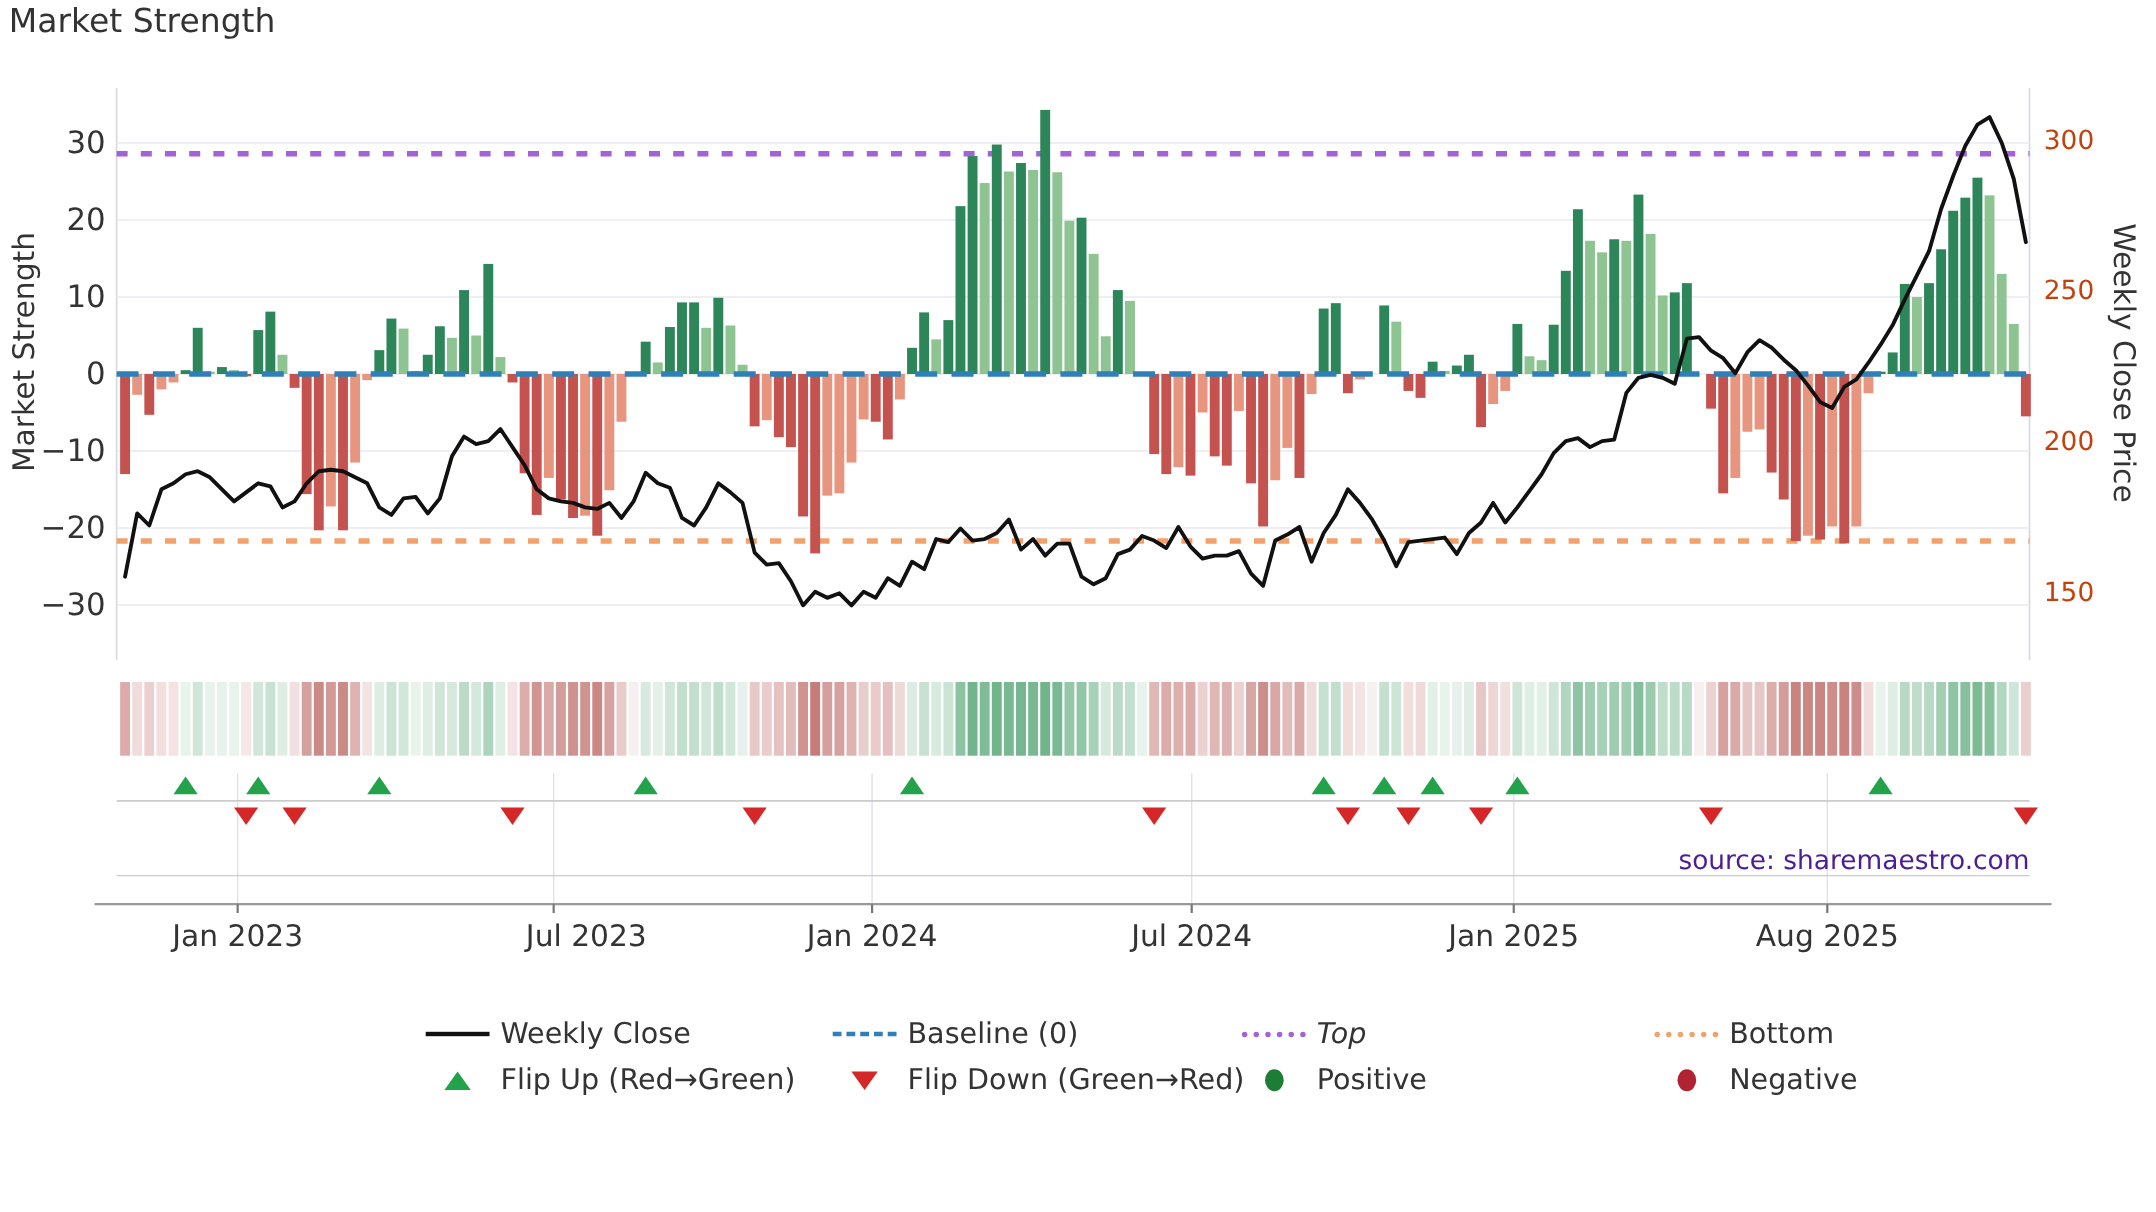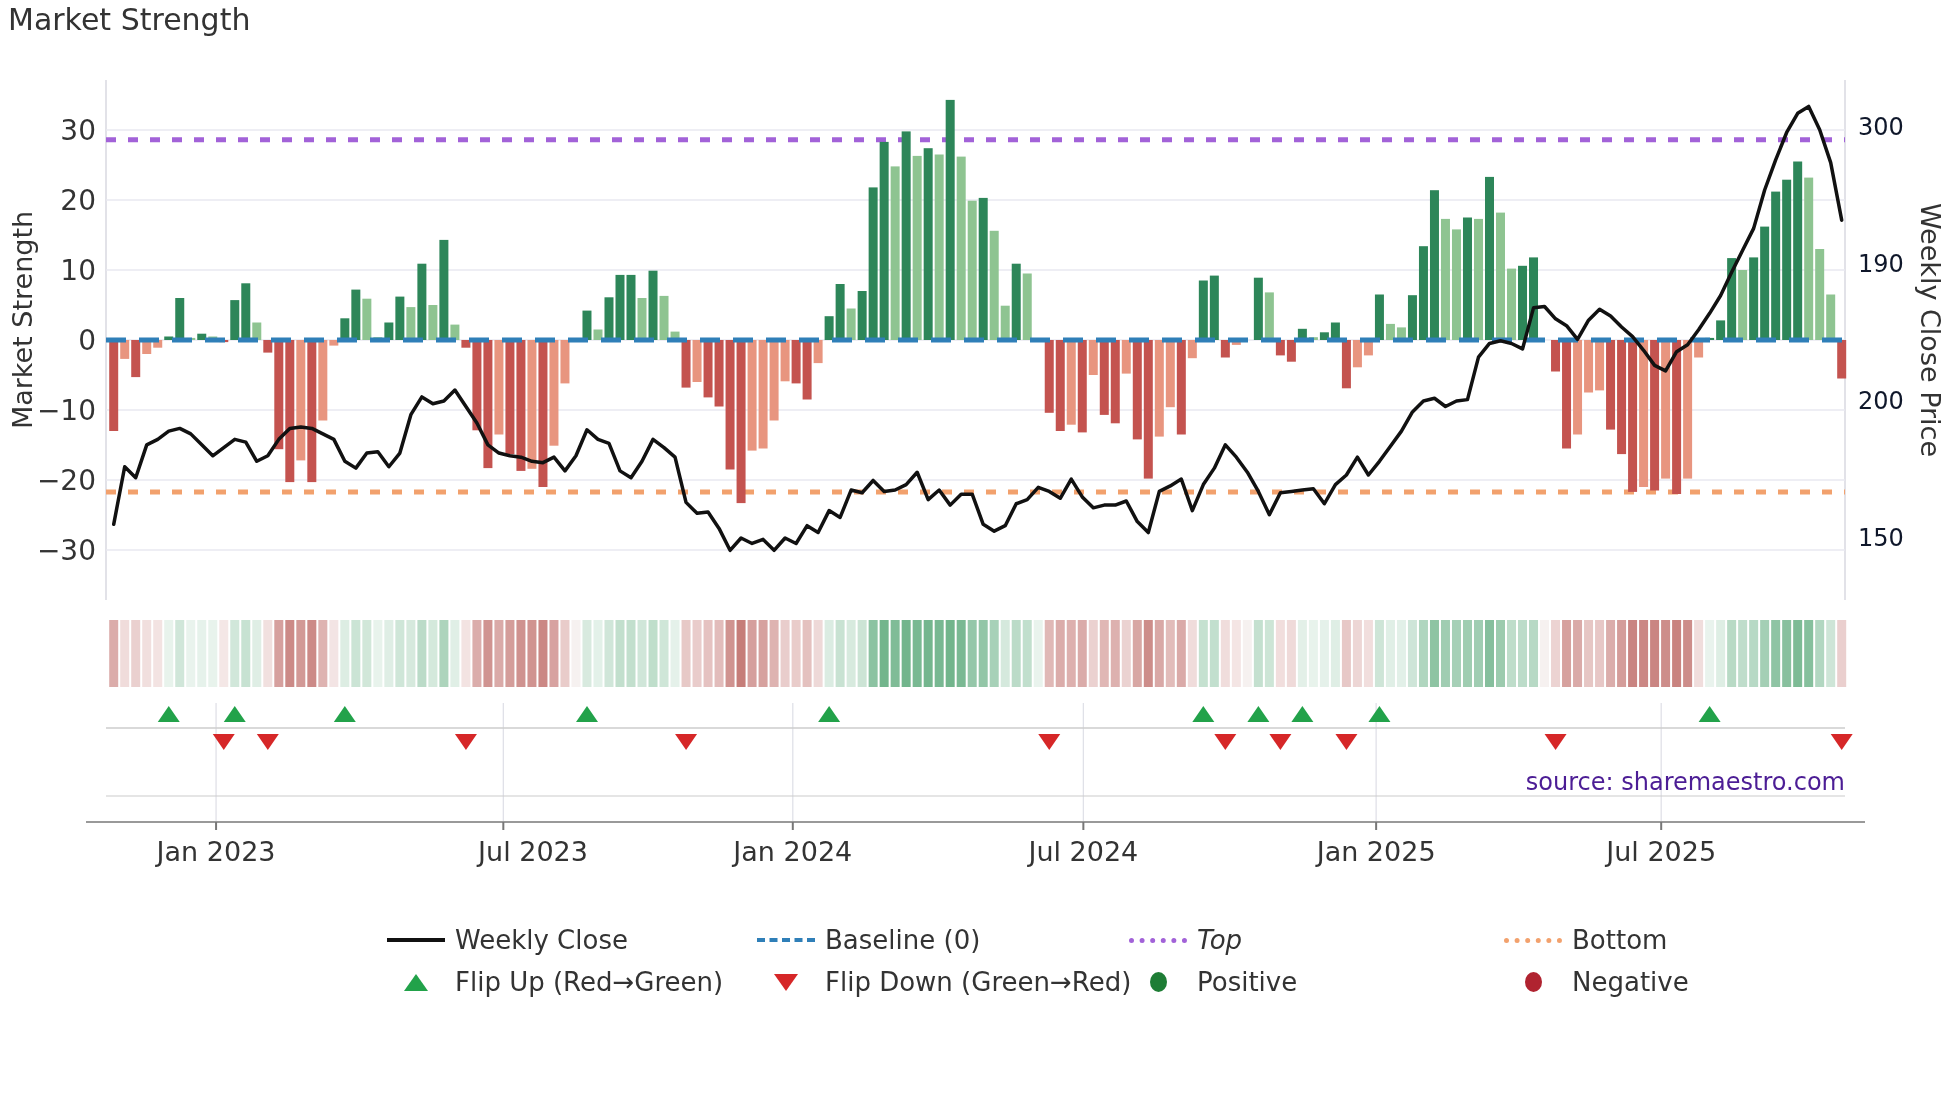--- a/index.html
+++ b/index.html
@@ -5,21 +5,21 @@
   html,body{margin:0;padding:0;background:#ffffff;}
   .stage{position:relative;width:1960px;height:1102px;background:#fff;overflow:hidden;
          font-family:"DejaVu Sans","Liberation Sans",sans-serif;color:#333;}
   .stage svg{position:absolute;left:0;top:0;}
   .page-title{position:absolute;left:8px;top:2px;font-size:30px;color:#333;}
   .ylab-left{position:absolute;left:22px;top:320px;transform:translate(-50%,-50%) rotate(-90deg);
              font-size:27px;color:#333;white-space:nowrap;}
   .ylab-right{position:absolute;left:1930px;top:330px;transform:translate(-50%,-50%) rotate(90deg);
              font-size:27px;color:#333;white-space:nowrap;}
   .ytick{position:absolute;width:76px;text-align:right;font-size:28px;color:#333;transform:translateY(-50%);}
-  .ytick-r{position:absolute;text-align:left;font-size:24px;color:#0f172a;transform:translateY(-50%);}
+  .ytick-r{position:absolute;text-align:left;font-size:24px;color:#c2410c;transform:translateY(-50%);}
   .xtick{position:absolute;transform:translateX(-50%);font-size:27px;color:#333;white-space:nowrap;top:836px;}
   .source{position:absolute;font-size:24px;color:#4c1d95;white-space:nowrap;transform:translateX(-100%);}
   .legend-item{position:absolute;display:flex;align-items:center;height:30px;}
   .legend-sym{width:58px;display:flex;align-items:center;justify-content:center;flex:0 0 58px;}
   .legend-label{margin-left:10px;font-size:26px;color:#333;white-space:nowrap;}
   .sym-line{width:58px;height:0;border-top:4px solid #111;}
   .sym-dash-blue{width:58px;height:0;border-top:4px dashed #2f7fb8;}
   .sym-dot-purple{width:58px;height:0;border-top:5px dotted #a262d8;}
   .sym-dot-orange{width:58px;height:0;border-top:5px dotted #f2a16d;}
   .sym-tri-up{width:0;height:0;border-left:12px solid transparent;border-right:12px solid transparent;
@@ -452,22 +452,22 @@
     <span class="legend-label">Negative</span>
   </div>
 <div class="ytick" style="left:20px;top:130px;">30</div>
     <div class="ytick" style="left:20px;top:200px;">20</div>
     <div class="ytick" style="left:20px;top:270px;">10</div>
     <div class="ytick" style="left:20px;top:340px;">0</div>
     <div class="ytick" style="left:20px;top:410px;">−10</div>
     <div class="ytick" style="left:20px;top:480px;">−20</div>
     <div class="ytick" style="left:20px;top:550px;">−30</div>
     <div class="ytick-r" style="left:1858px;top:127px;">300</div>
-    <div class="ytick-r" style="left:1858px;top:264px;">190</div>
+    <div class="ytick-r" style="left:1858px;top:264px;">250</div>
     <div class="ytick-r" style="left:1858px;top:401px;">200</div>
     <div class="ytick-r" style="left:1858px;top:538px;">150</div>
     <div class="xtick" style="left:216.0632911392405px;">Jan 2023</div>
     <div class="xtick" style="left:533px;">Jul 2023</div>
     <div class="xtick" style="left:792.7949367088607px;">Jan 2024</div>
     <div class="xtick" style="left:1083.3620253164556px;">Jul 2024</div>
     <div class="xtick" style="left:1376.1303797468354px;">Jan 2025</div>
-    <div class="xtick" style="left:1661.1943037974681px;">Jul 2025</div>
+    <div class="xtick" style="left:1661.1943037974681px;">Aug 2025</div>
   </div>
 
 </body></html>

